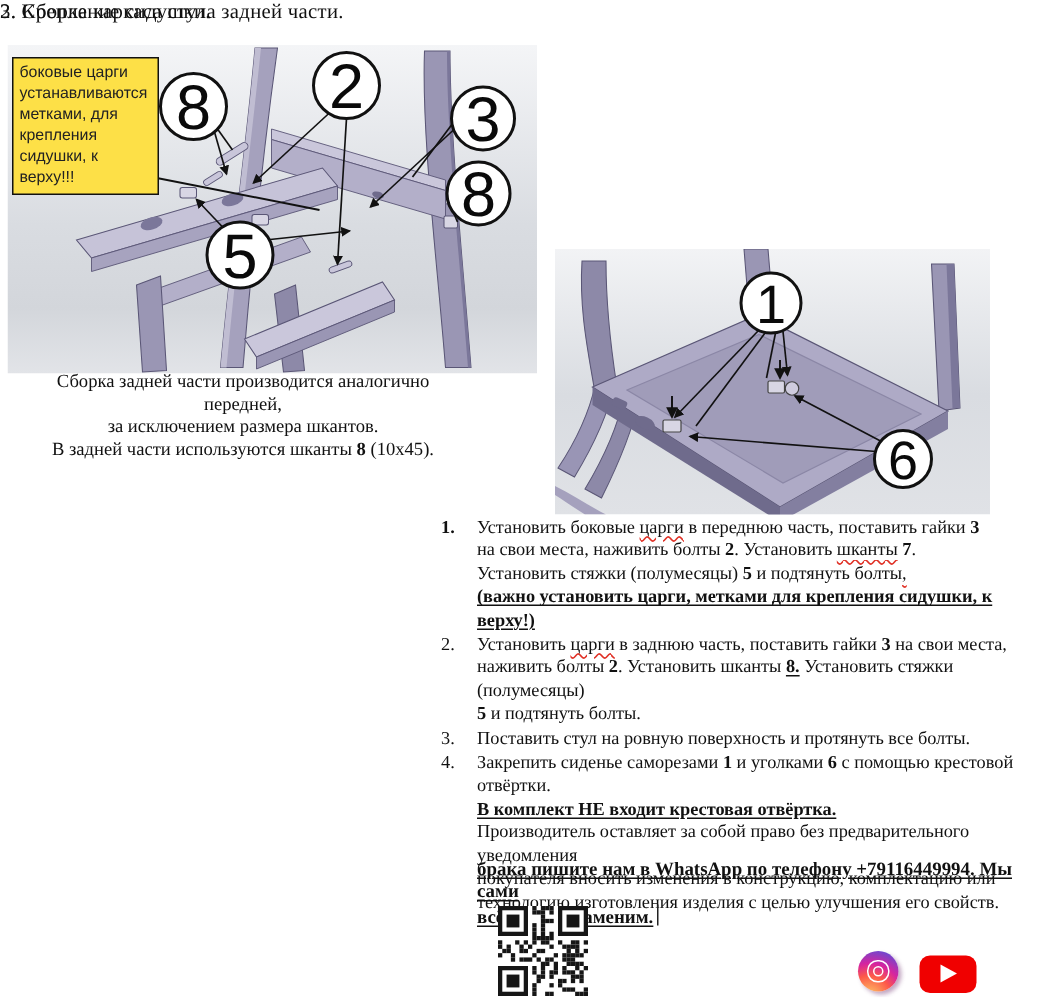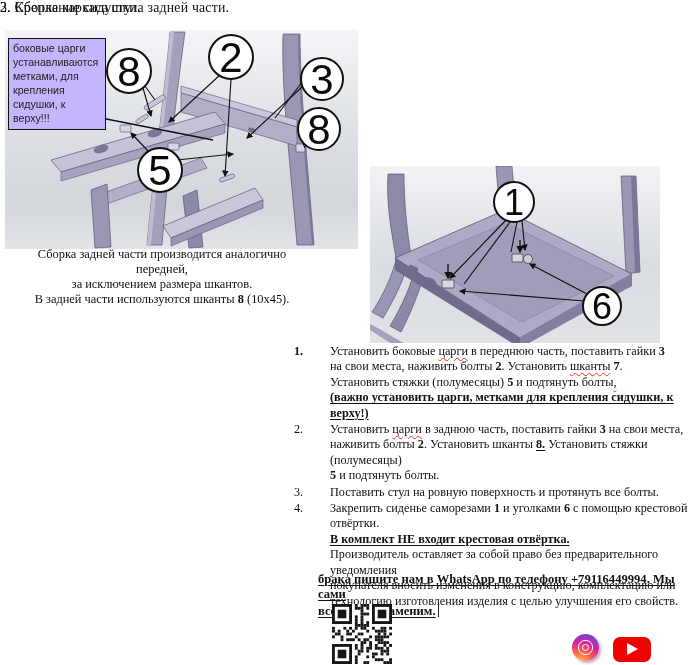--- a/index.html
+++ b/index.html
@@ -4,29 +4,29 @@
 <style>
   html,body{margin:0;padding:0;background:#fff;}
   .page{position:relative;width:700px;height:665px;background:#ffffff;overflow:hidden;
         font-family:"Liberation Serif", serif;color:#111;}
   .title{position:absolute;font-size:13.8px;letter-spacing:.2px;}
   .t2{left:0;top:7;width:358;text-align:center;}
   .t3{left:407;top:139;}
   svg.diag{position:absolute;}
   .d1{left:5px;top:30px;}
   .d2{left:370px;top:166px;}
-  .notebox{position:absolute;left:8px;top:38px;width:88px;padding:3px 4px;background:#c4b5fd;
+  .notebox{position:absolute;left:8px;top:38px;width:88px;padding:3px 4px;background:#fde047;
            border:1.5px solid #111;font-family:"Liberation Sans", sans-serif;
            font-size:10.6px;line-height:1.32;color:#222;}
   .summary{position:absolute;left:12px;top:247px;width:300px;text-align:center;
            font-size:12.4px;line-height:15px;}
   .list{position:absolute;left:294px;top:344px;width:404px;font-size:12.2px;line-height:15.4px;}
   .item{display:flex;align-items:flex-start;margin-bottom:1px;}
   .num{width:24px;flex:0 0 24px;}
-  .itxt{flex:1;margin-left:12px;}
+  .itxt{flex:1;}
   .contact{position:absolute;left:318px;top:556px;width:380px;
            font-size:12.6px;line-height:15.6px;}
   .b{font-weight:bold;}
   .u{text-decoration:underline;text-decoration-thickness:1px;text-underline-offset:2px;}
   .sp{text-decoration:underline;text-decoration-style:wavy;text-decoration-color:#e03025;
       text-decoration-thickness:1px;text-underline-offset:2px;}
   .bar{display:inline-block;width:0;height:14px;border-left:1.5px solid #222;
        margin-left:2px;vertical-align:-2px;}
   .qrrow{position:absolute;left:330px;top:602px;width:370px;height:63px;}
   .qr{position:absolute;left:0;top:2px;width:64px;height:60px;}

